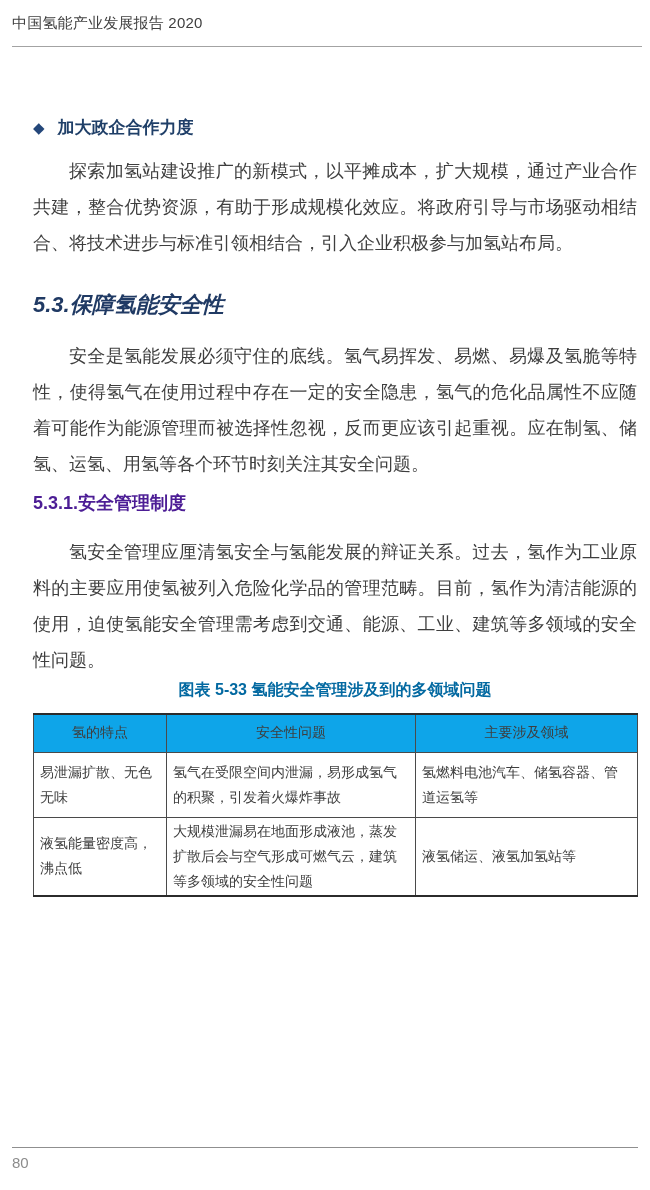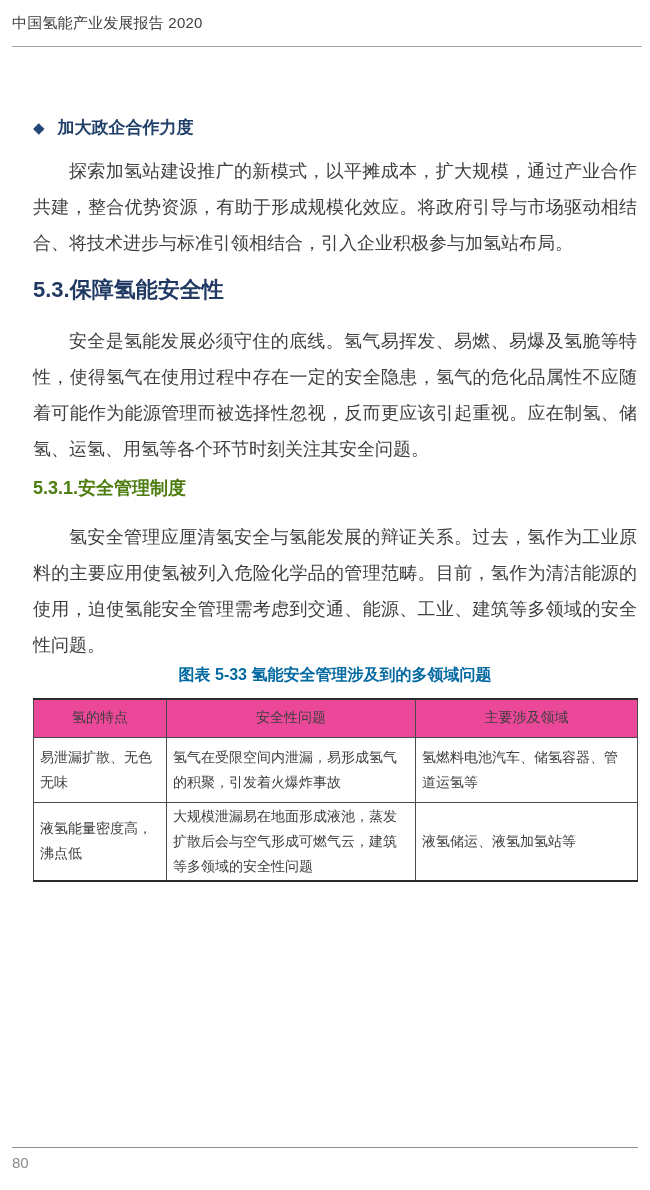--- a/index.html
+++ b/index.html
@@ -56,32 +56,33 @@
     text-align: justify;
     text-indent: 2em;
     color: #3e3e3e;
   }
   .para-1 { margin-top: 13px; }
   .para-2 { margin-top: 18px; }
   .para-3 { margin-top: 20px; }
   .para-4 { margin-top: 18px; }
 
   h2.sec-heading {
-    margin-top: 14px;
+    margin-top: 29px;
     font-size: 22px;
     line-height: 30px;
     font-weight: 600;
     color: #203a64;
+    font-style: italic;
   }
   h3.subsec-heading {
     margin-top: 8px;
     font-size: 18px;
     line-height: 26px;
     font-weight: 600;
-    color: #4d7c0f;
+    color: #4c1d95;
   }
 
   .table-caption {
     margin-top: 0;
     font-size: 16px;
     line-height: 24px;
     font-weight: 700;
     text-align: center;
     color: #0369a1;
   }
@@ -101,21 +102,21 @@
   }
   table.data-table col.c1 { width: 133px; }
   table.data-table col.c2 { width: 249px; }
   table.data-table col.c3 { width: 222px; }
   table.data-table th, table.data-table td {
     border: 1px solid #4a4a4a;
     vertical-align: middle;
   }
   table.data-table thead tr { height: 38px; }
   table.data-table th {
-    background: #ec4899;
+    background: #0ea5e9;
     font-weight: 400;
     text-align: center;
     font-size: 14px;
   }
   table.data-table td {
     line-height: 25px;
     text-align: left;
     padding: 0 5px 0 6px;
   }
   table.data-table td:last-child { padding-right: 12px; }

